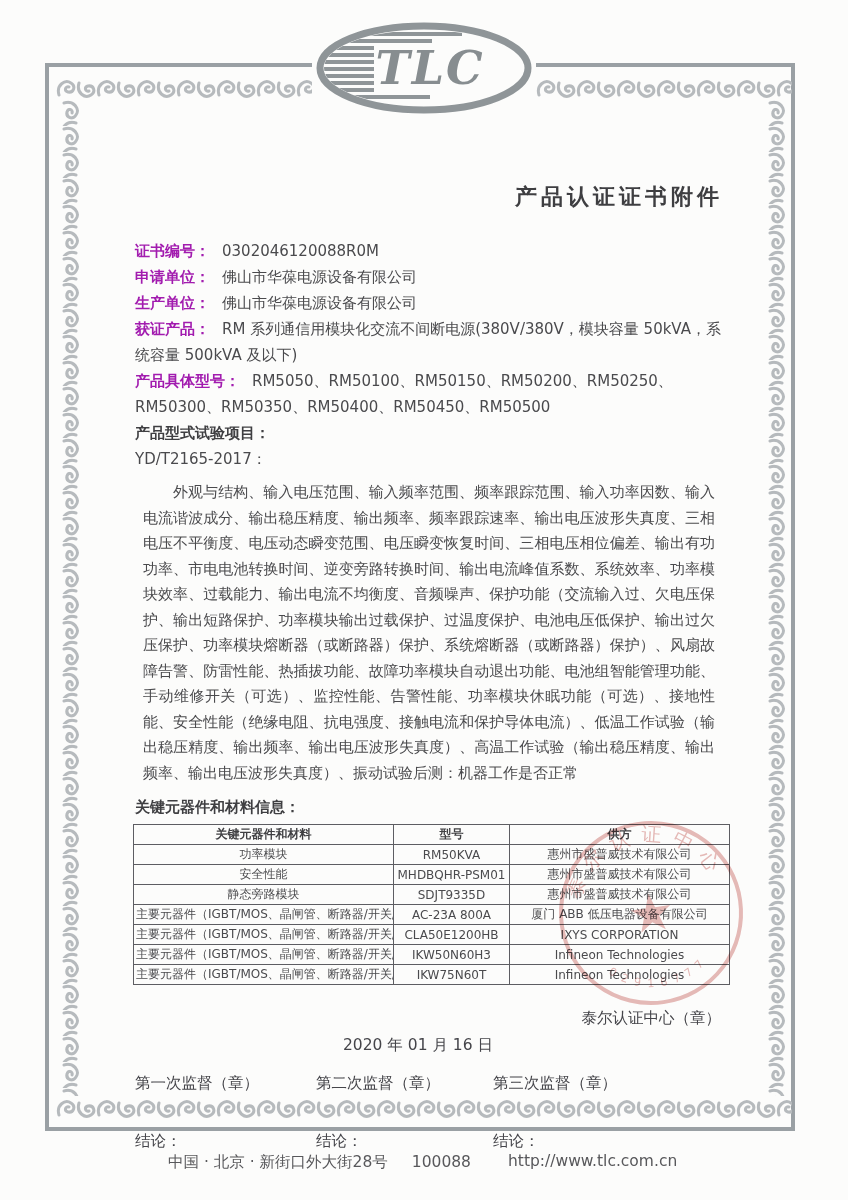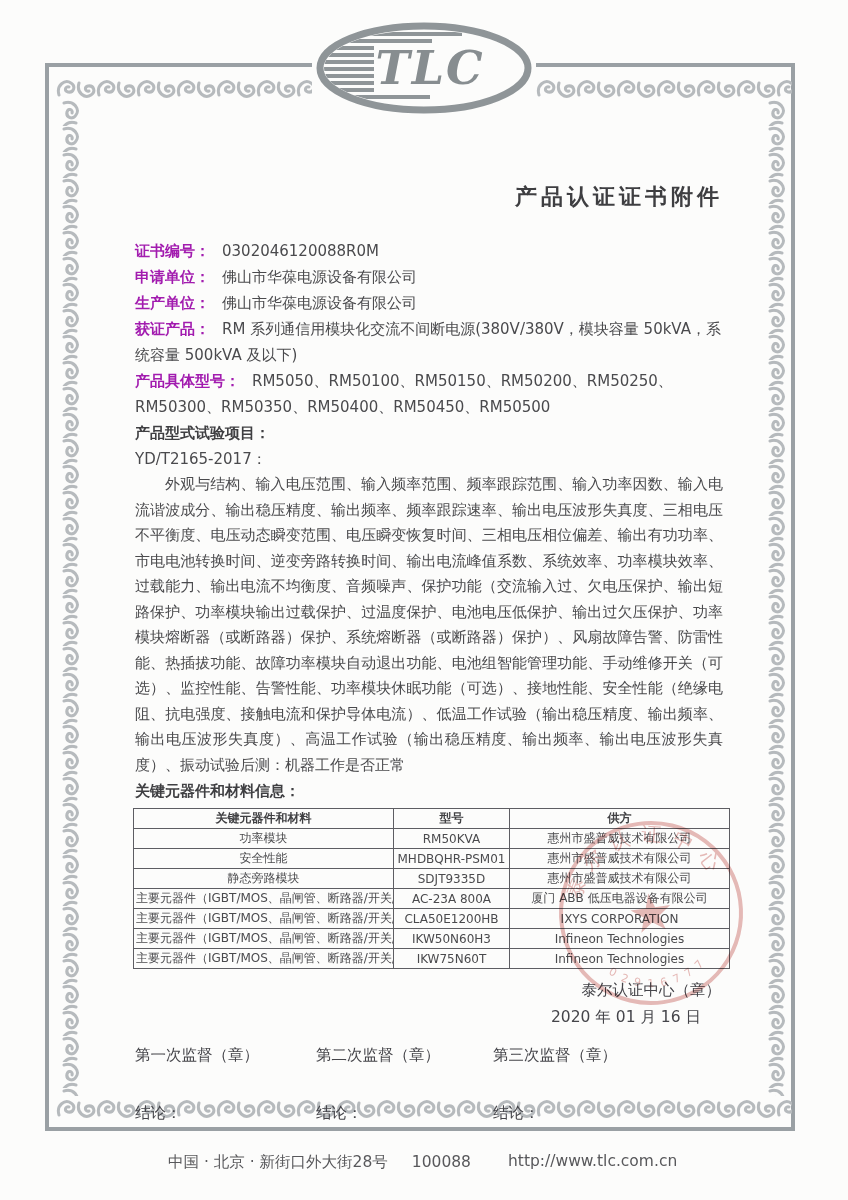--- a/index.html
+++ b/index.html
@@ -25,38 +25,38 @@
   .content{position:absolute;left:135px;top:182px;width:588px;}
   .title{
     margin:0 0 26px 0;text-align:right;font-size:22px;font-weight:700;
     letter-spacing:4px;color:#3e3e41;
   }
   .field{font-size:15px;line-height:26px;color:#4a4a4d;}
   .field .lbl{font-weight:700;color:#a21caf;margin-right:12px;}
   .std-head{font-size:15px;line-height:26px;font-weight:700;color:#3f3f42;}
   .std-id{font-size:15px;line-height:26px;color:#4a4a4d;}
   .para{
-    margin:0;font-size:15px;line-height:25.5px;text-indent:2em;
+    margin:8px;font-size:15px;line-height:25.5px;text-indent:2em;
     text-align:justify;color:#4a4a4d;
   }
   .comp-head{font-size:15px;line-height:27px;font-weight:700;color:#3f3f42;}
   
   table.comp{
     border-collapse:collapse;table-layout:fixed;width:596px;
-    margin:3px 0 8px -2px;font-size:12px;color:#4a4a4d;
+    margin:3px 0 20px -2px;font-size:12px;color:#4a4a4d;
   }
   table.comp col.c1{width:260px;} table.comp col.c2{width:116px;} table.comp col.c3{width:220px;}
   table.comp th,table.comp td{
     border:1px solid #5d5d62;text-align:center;vertical-align:middle;
     padding:1px 2px;height:16px;white-space:nowrap;overflow:hidden;
   }
   table.comp th{font-weight:700;color:#3f3f42;}
   
   .signoff{text-align:right;font-size:15.5px;line-height:27px;color:#45454a;padding-right:2px;}
-  .signoff .date{padding-right:20px;}
+  .signoff .date{padding-right:20px;text-align:center;}
   .sup{position:relative;height:120px;margin-top:14px;font-size:15.5px;color:#45454a;text-decoration:underline;}
   .sup .t{position:absolute;top:0;white-space:nowrap;}
   .sup .c{position:absolute;top:58px;white-space:nowrap;}
   .sup .p1{left:0;} .sup .p2{left:181px;} .sup .p3{left:358px;}
   
   .stamp{position:absolute;left:553px;top:815px;width:196px;height:196px;
          opacity:.55;transform:rotate(-8deg);mix-blend-mode:multiply;}
   
   .footer-addr{position:absolute;left:168px;top:1152px;font-size:15.5px;color:#58585b;}
   .footer-addr .pc{margin-left:24px;}

